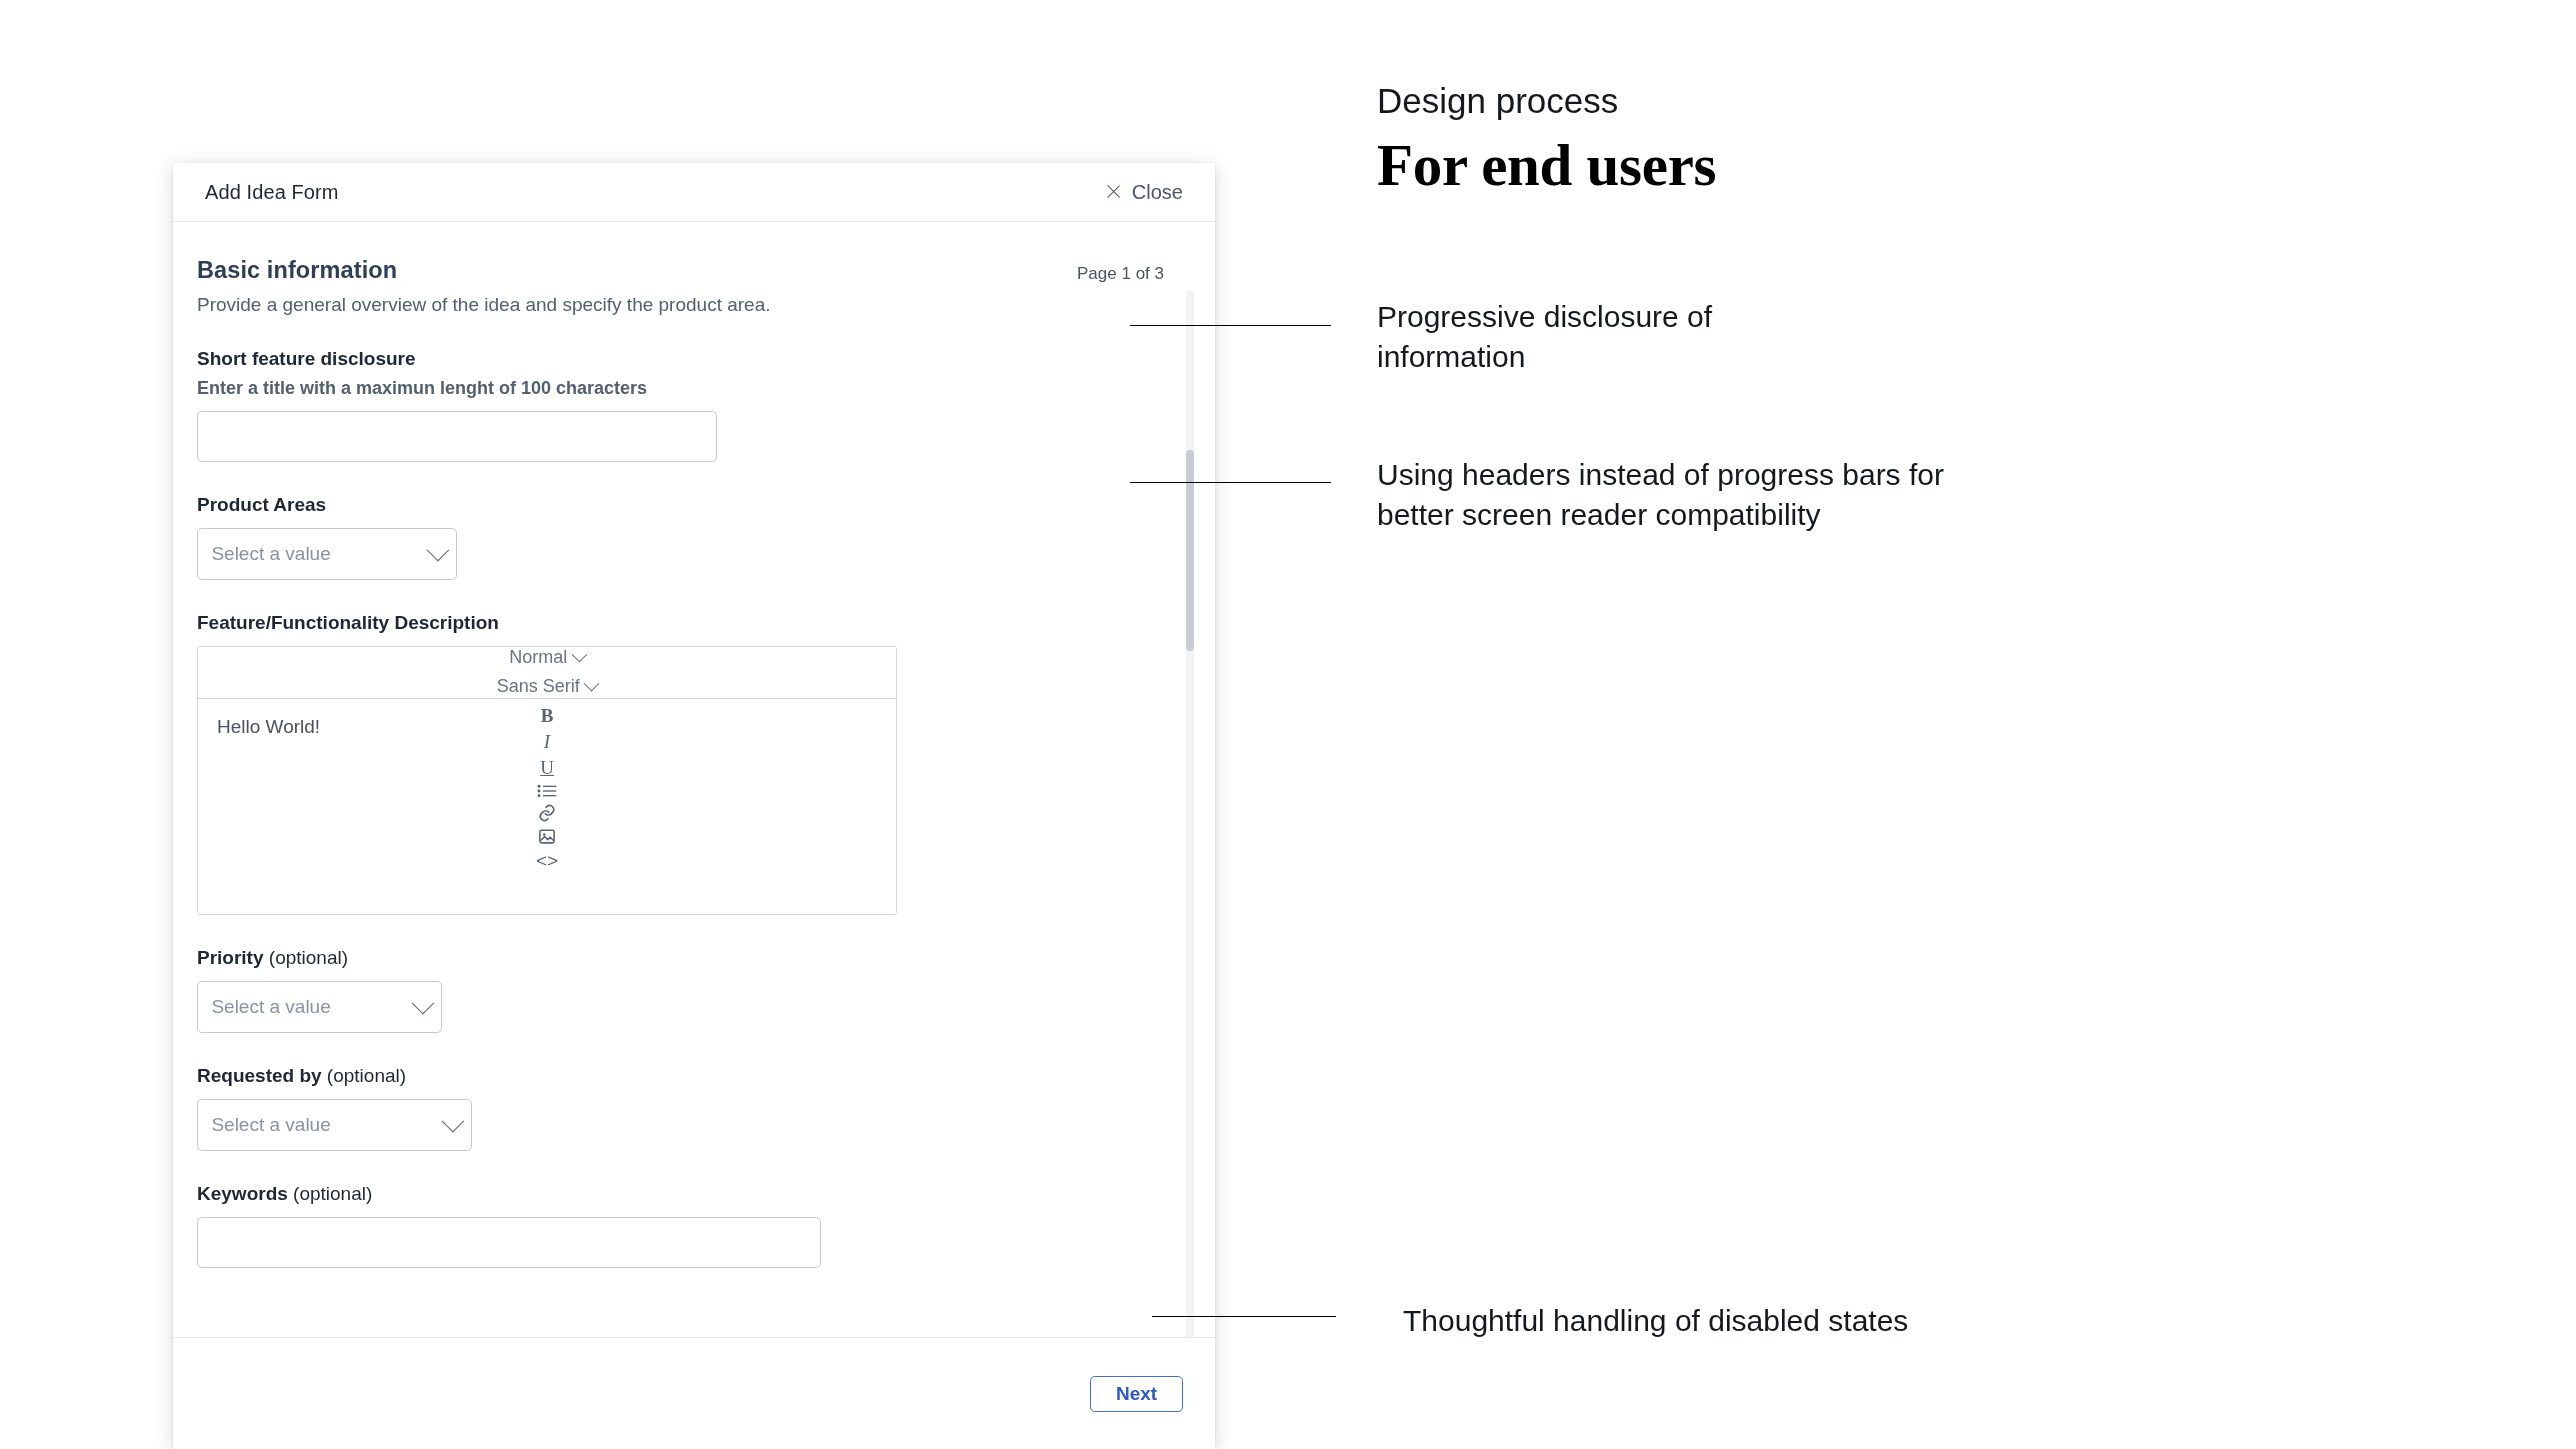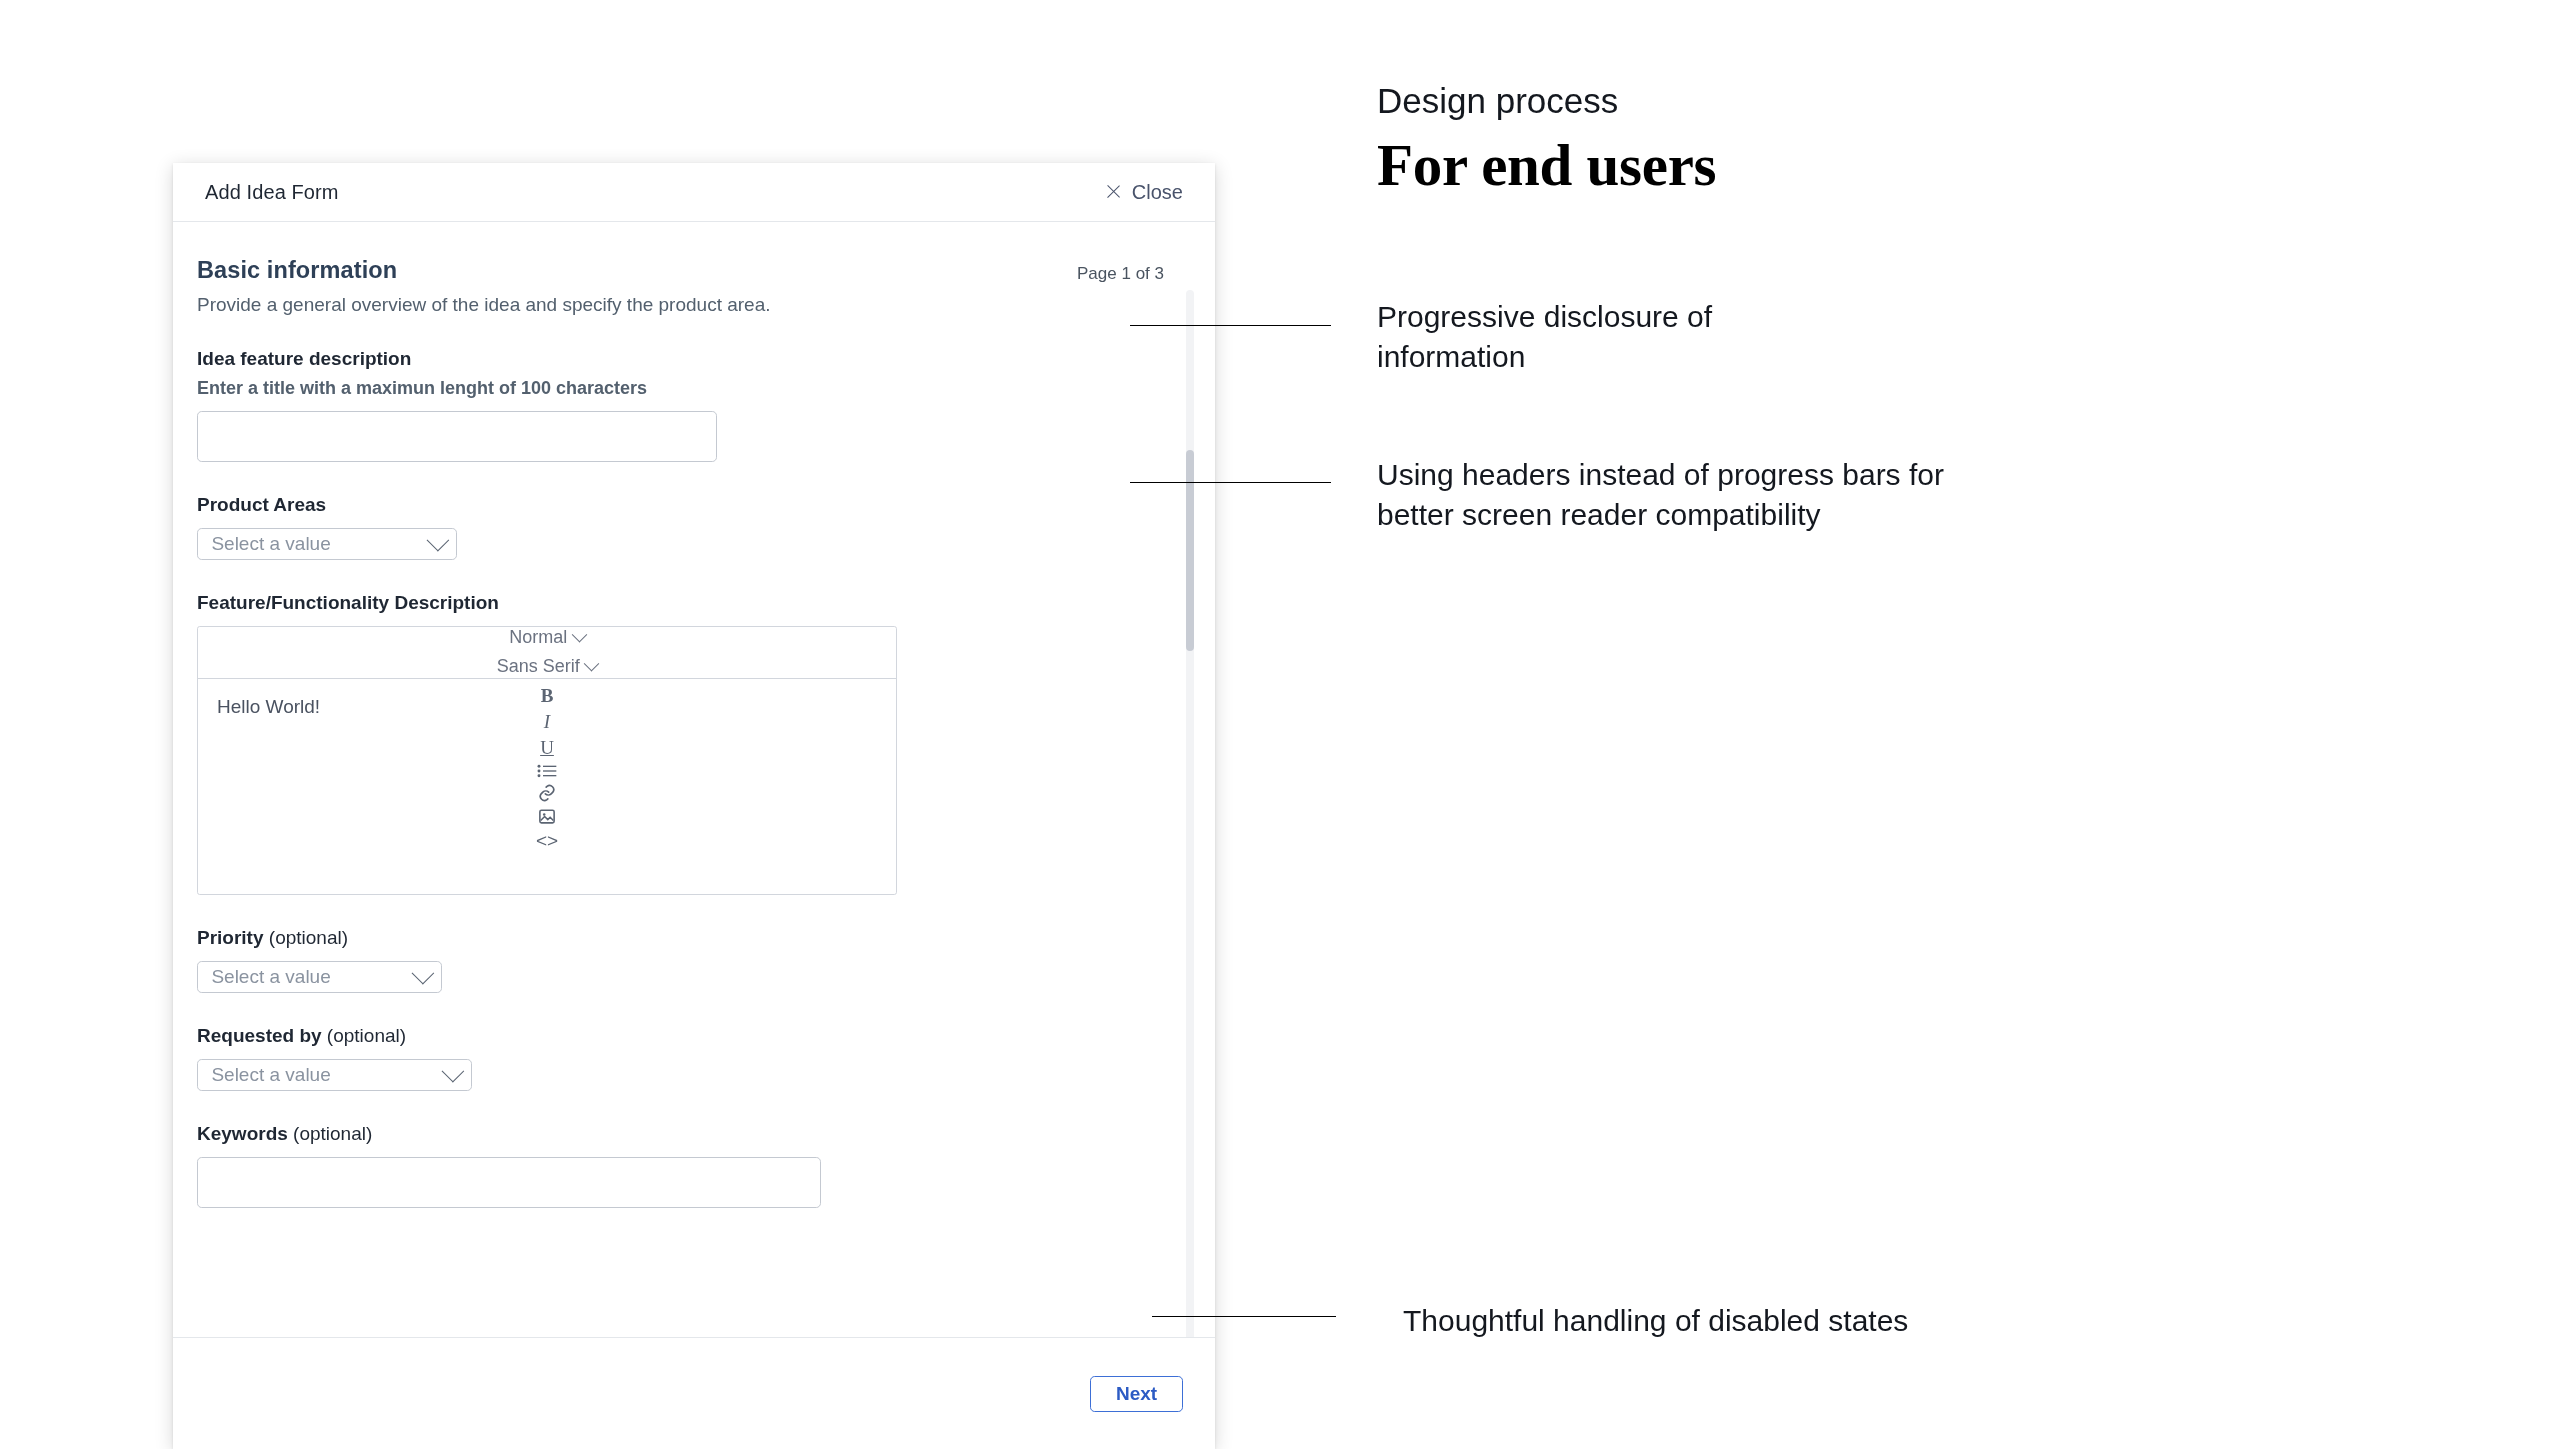--- a/index.html
+++ b/index.html
@@ -147,21 +147,21 @@
     padding: 0 13.4px;
     font-size: 19px;
     color: #1f2733;
     font-family: "Liberation Sans", sans-serif;
     outline: none;
   }
   .text-input.keywords { width: 624px; }
 
   .select {
     margin-top: 12px;
-    height: 32px;
+    height: 52px;
     border: 1.1px solid #c4c9d1;
     border-radius: 4.7px;
     background: #fff;
     box-sizing: border-box;
     display: inline-flex;
     align-items: center;
     justify-content: space-between;
     padding: 0 10.7px 0 13.4px;
     cursor: pointer;
   }
@@ -316,21 +316,21 @@
 
     <div class="section-head-row">
       <div>
         <div class="section-title">Basic information</div>
         <div class="section-sub">Provide a general overview of the idea and specify the product area.</div>
       </div>
       <div class="page-indicator">Page 1 of 3</div>
     </div>
 
     <div class="field">
-      <div class="field-label">Idea feature description</div>
+      <div class="field-label">Short feature disclosure</div>
       <div class="field-hint">Enter a title with a maximun lenght of 100 characters</div>
       <input class="text-input" type="text" value="" style="">
     </div>
 
     <div class="field">
       <div class="field-label">Product Areas</div>
       <div class="select product">
         <span class="placeholder">Select a value</span>
         <span class="chev"></span>
       </div>

